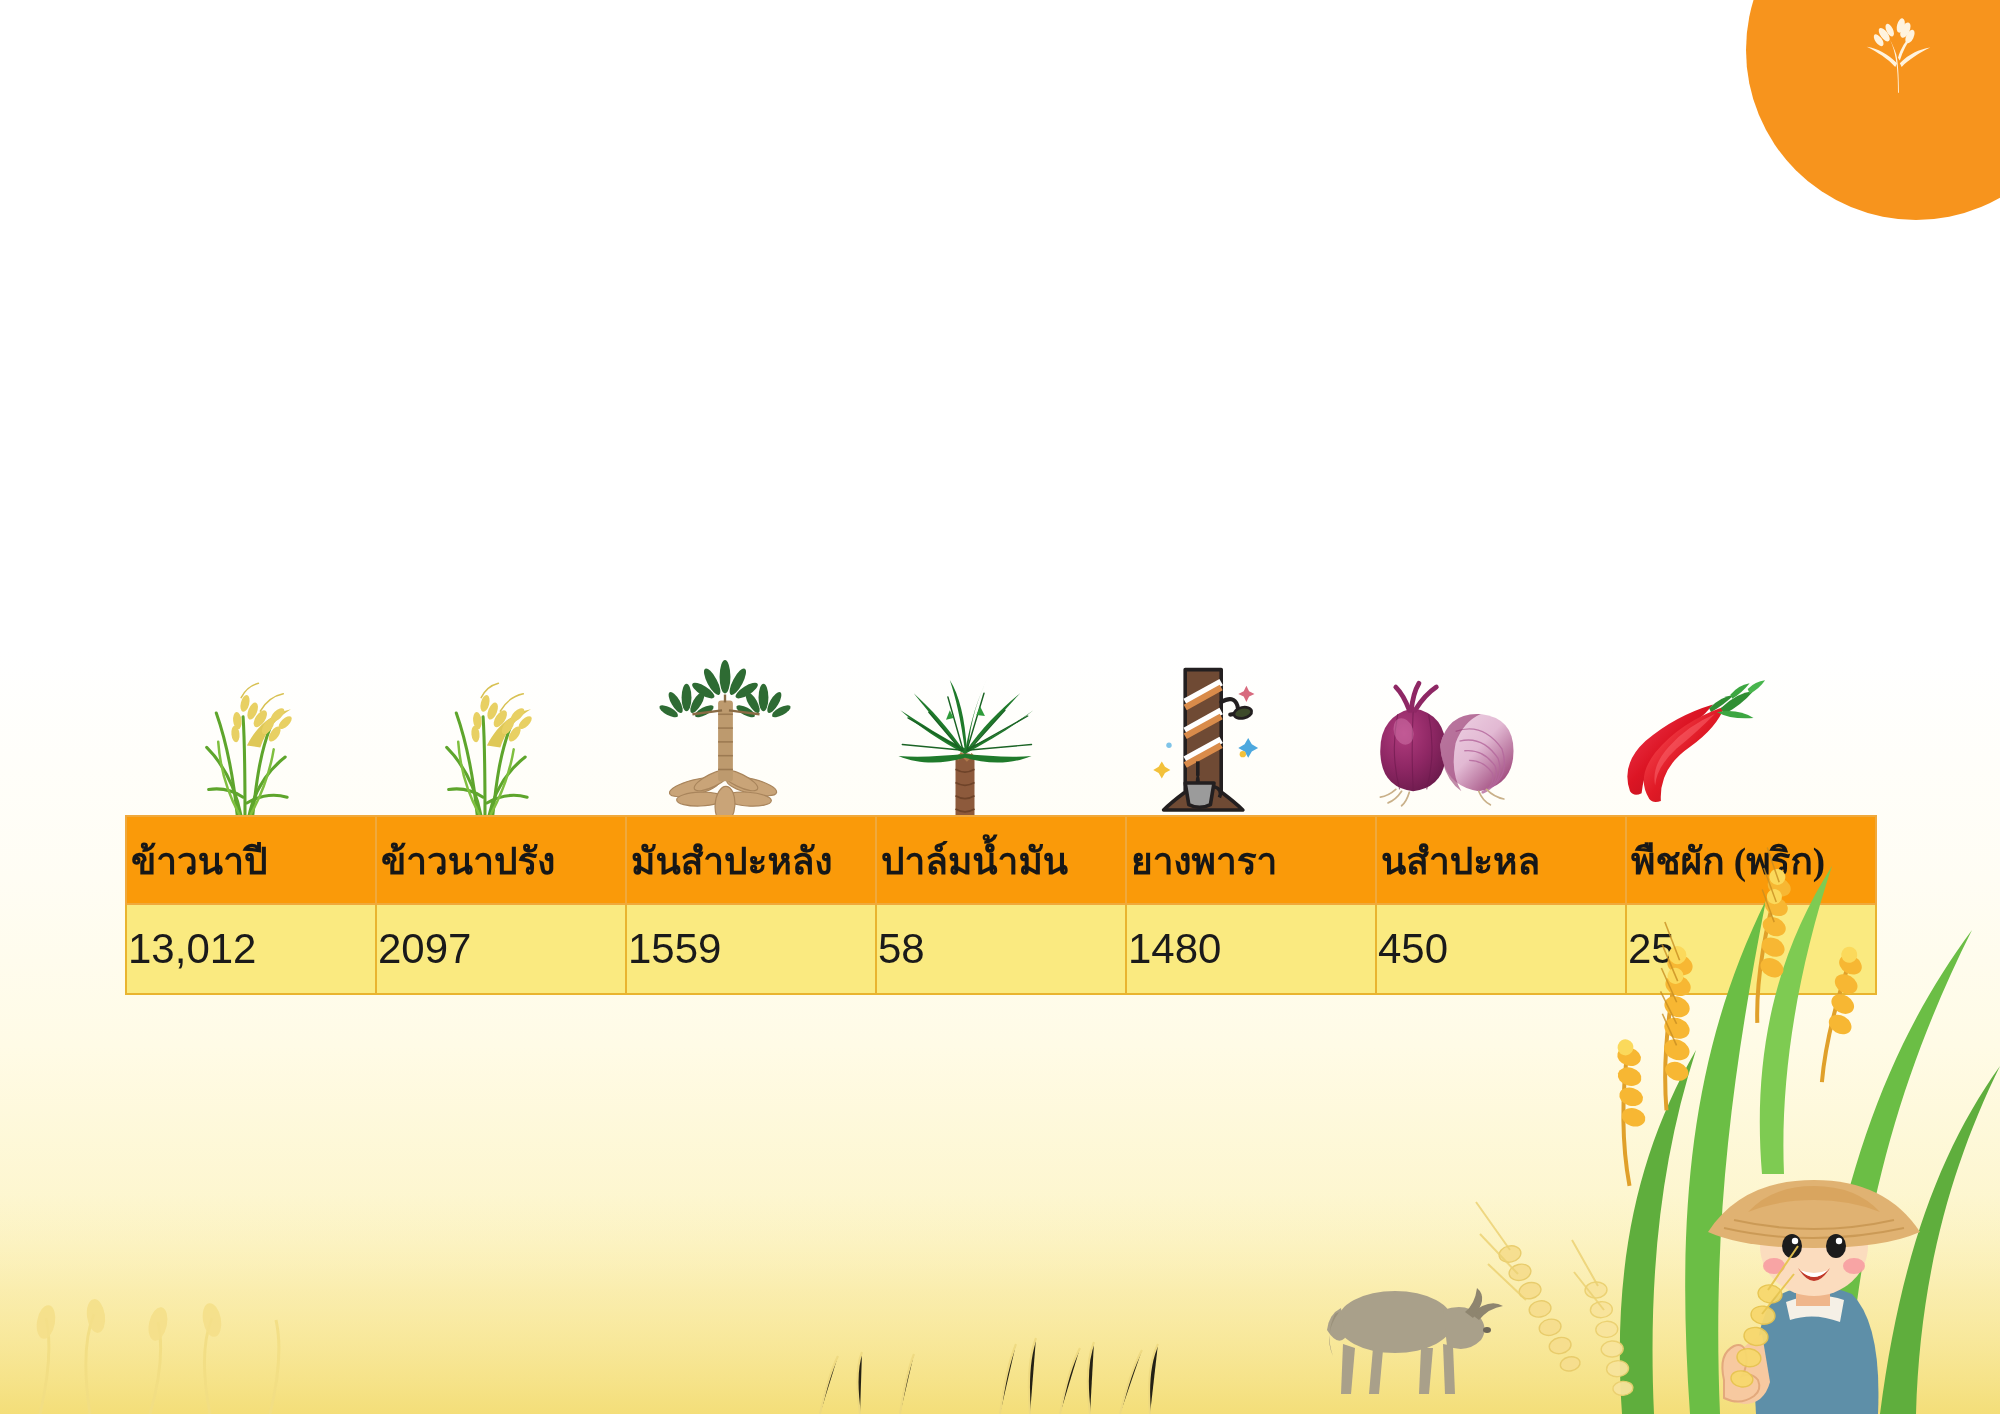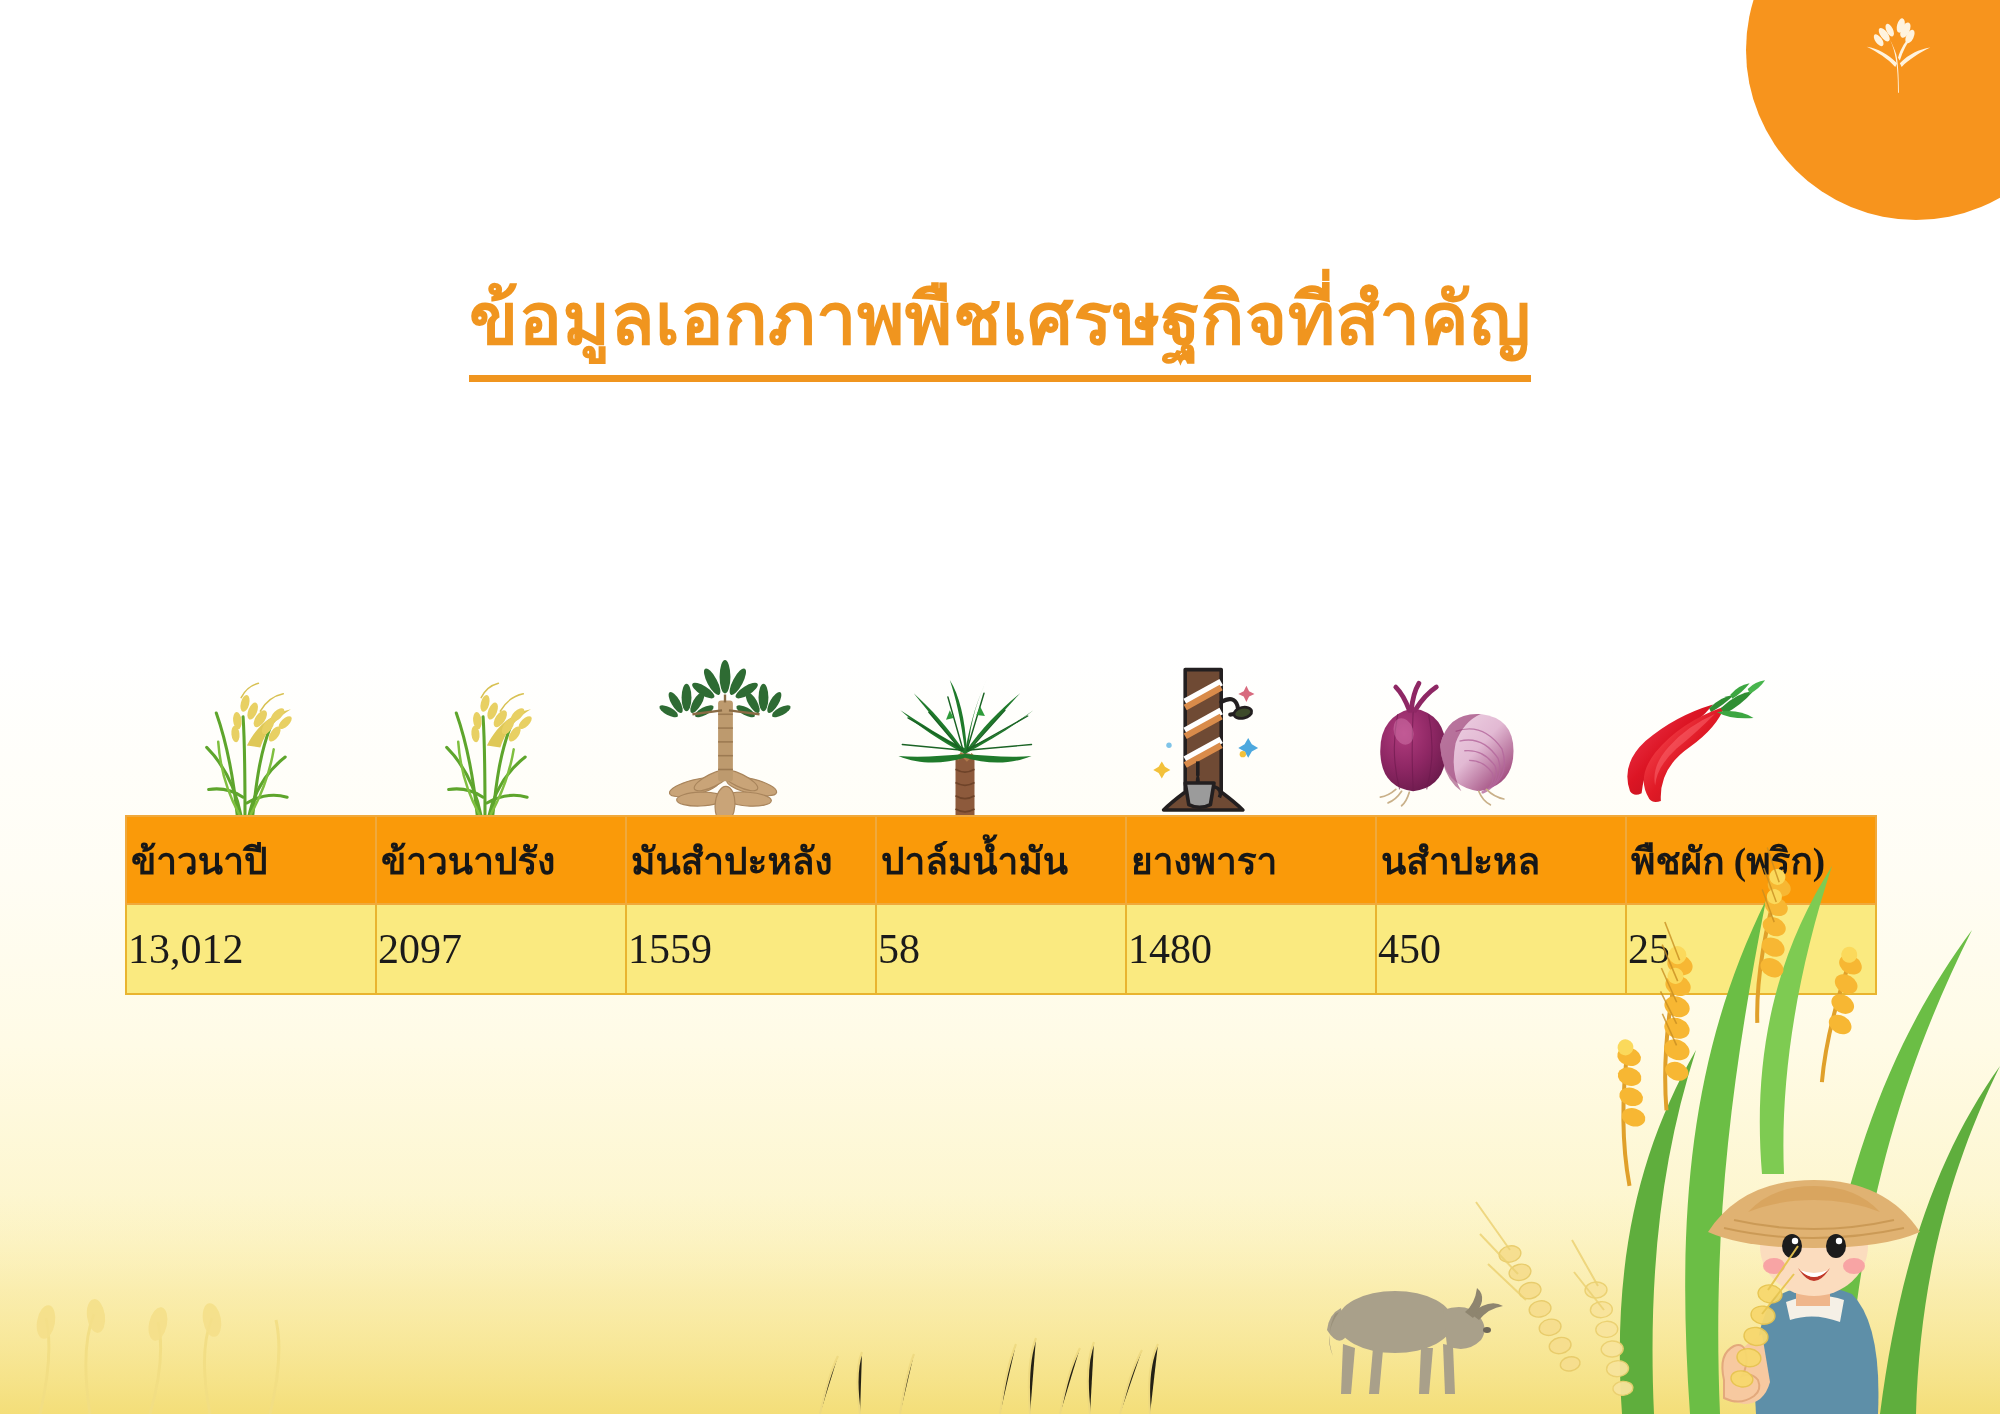--- a/index.html
+++ b/index.html
@@ -96,21 +96,21 @@
     font-weight: 700;
     font-size: 37px;
     padding: 0 4px;
     white-space: nowrap;
     border-color: #F0A93C;
   }
   table.crop-table td {
     background: #FAEA80;
     height: 86px;
     color: #1a1a1a;
-    font-family: Liberation Serif, serif;
+    font-family: Liberation Sans, sans-serif;
     font-weight: 400;
     font-size: 42px;
     border-color: #E9B42F;
   }
 
   
   .icon-row {
     position: absolute;
     left: 125px;
     top: 645px;
@@ -162,21 +162,20 @@
         <ellipse cx="35" cy="29" rx="4" ry="8.5" transform="rotate(-36 35 29)"></ellipse>
         <ellipse cx="29" cy="35" rx="3.6" ry="7.5" transform="rotate(-36 29 35)"></ellipse>
         <ellipse cx="41" cy="24" rx="3.6" ry="7.5" transform="rotate(-26 41 24)"></ellipse>
         <path d="M49 60 C39 50 28 44 16 42 C28 48 39 55 47 64 Z"></path>
         <path d="M52 60 C62 50 73 45 85 43 C73 49 62 56 54 64 Z"></path>
       </g>
     </svg>
   </div>
 
   <div class="title-block">
-    <div class="title-line">ข้อมูลเอกภาพพืชเศรษฐกิจที่สำคัญ</div>
     <br>
   </div>
 
   <div class="icon-row">
 
     <div class="icon-cell">
       <svg viewBox="0 0 140 170" width="134" height="164" aria-hidden="true">
         <g stroke="#5EA52C" stroke-width="3.2" fill="none" stroke-linecap="round">
           <path d="M62 170 C58 130 52 96 40 62"></path>
           <path d="M70 170 C70 128 70 96 68 66"></path>

